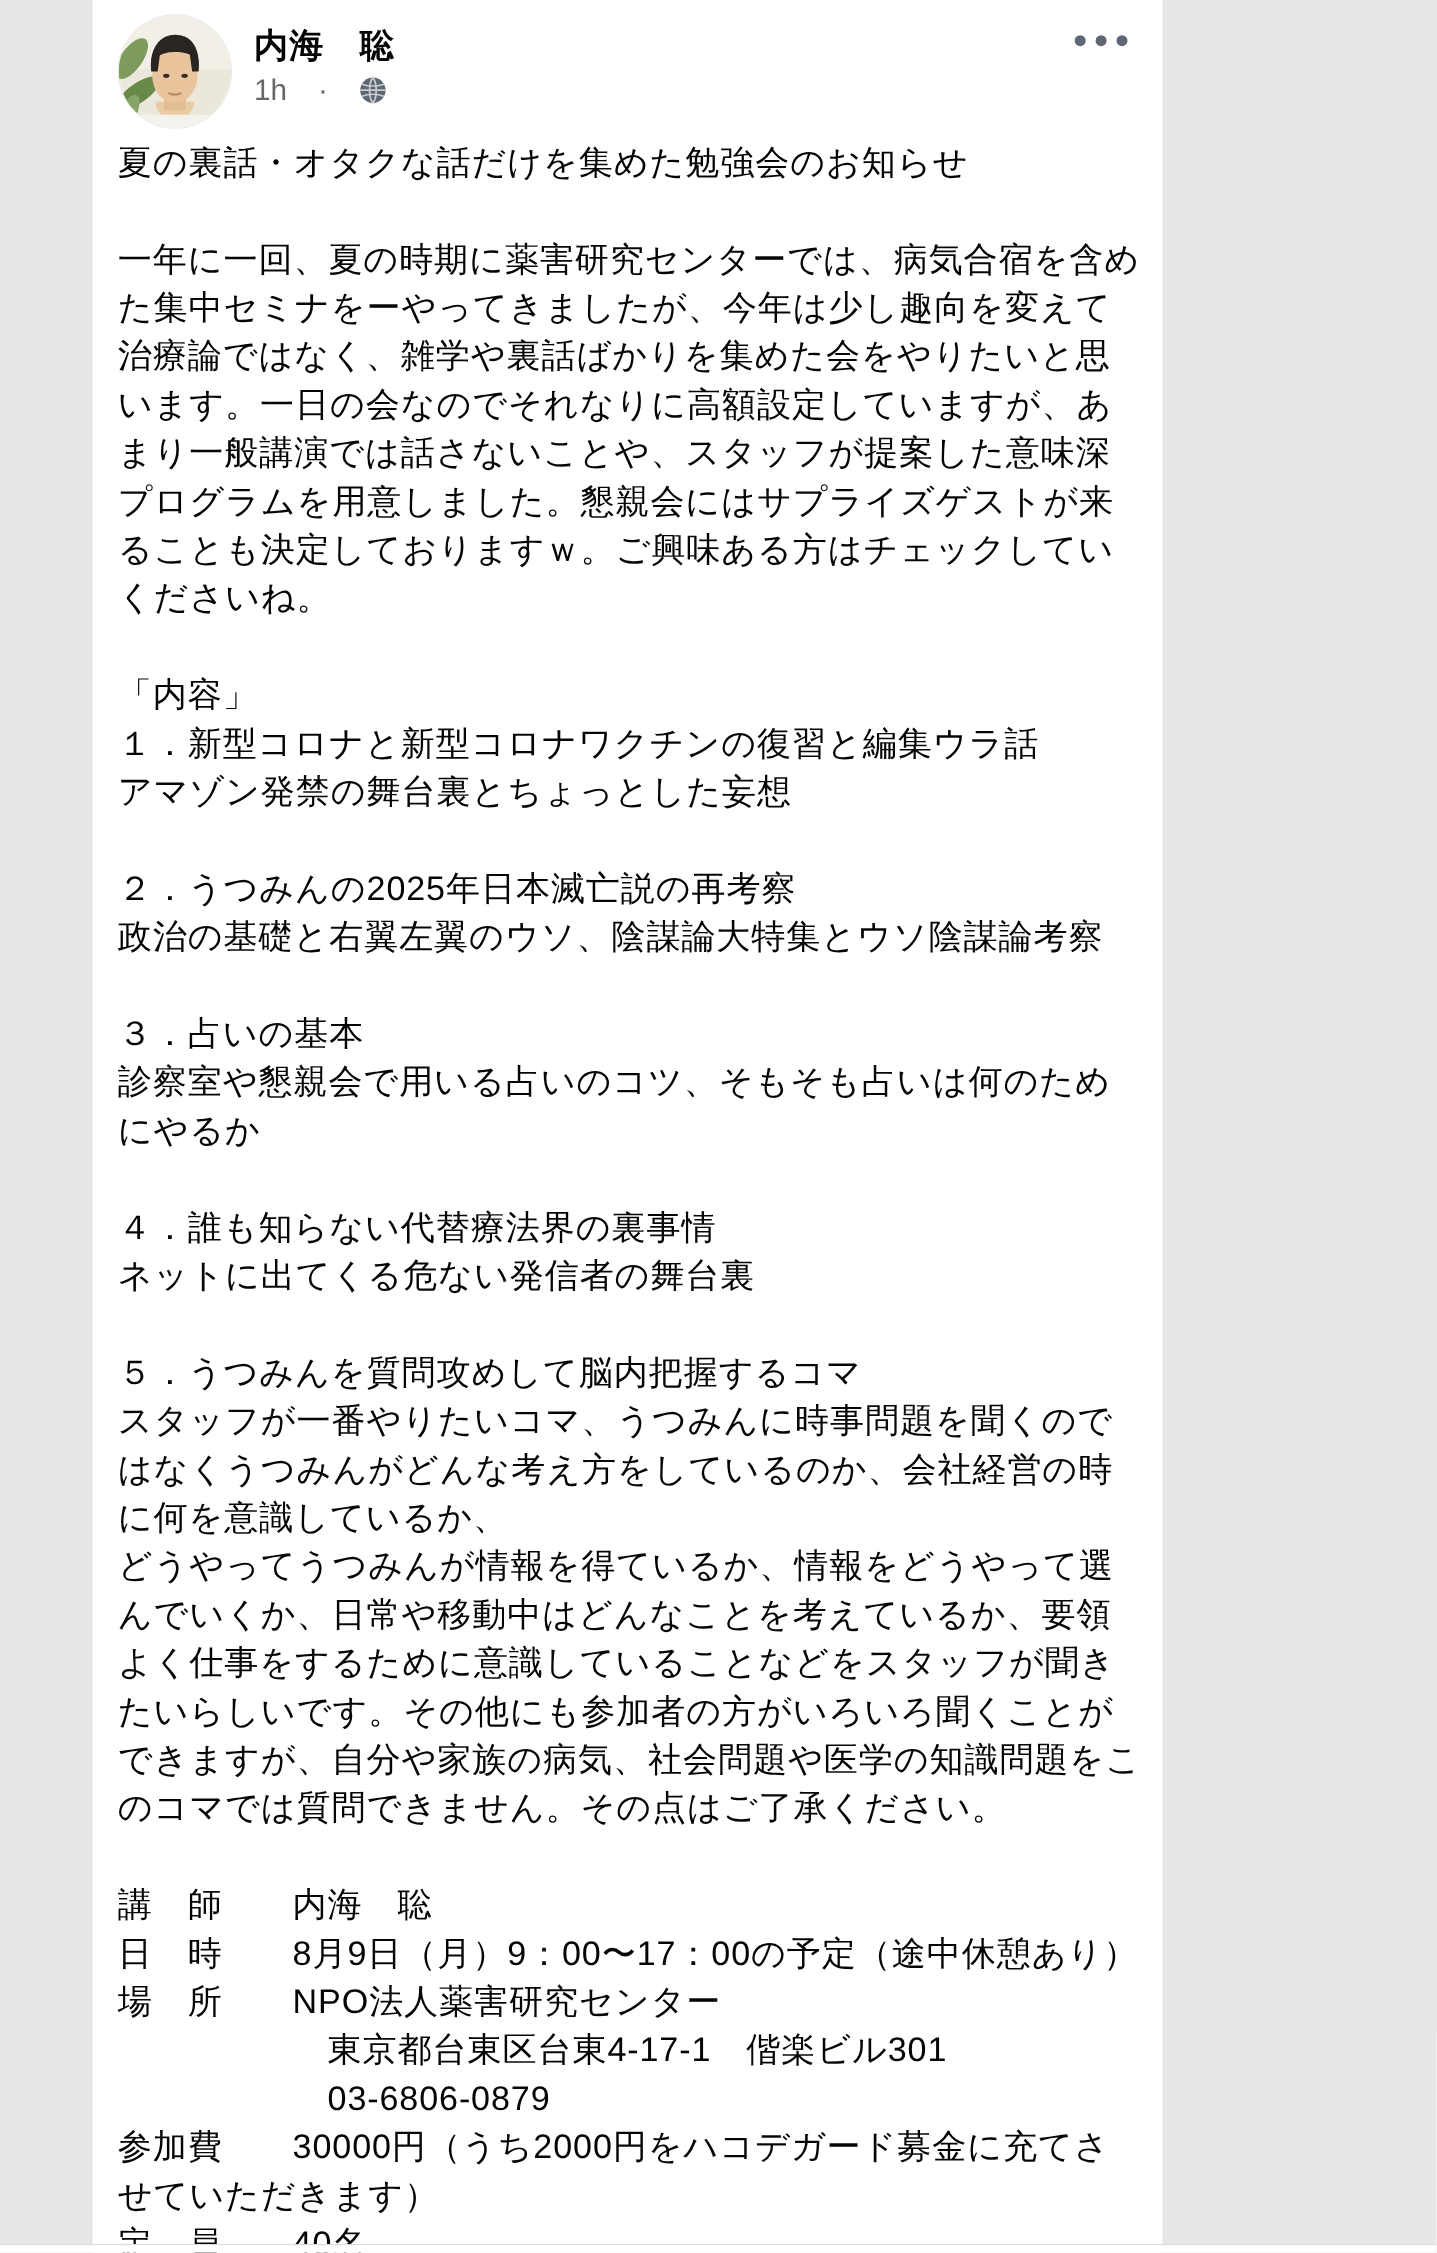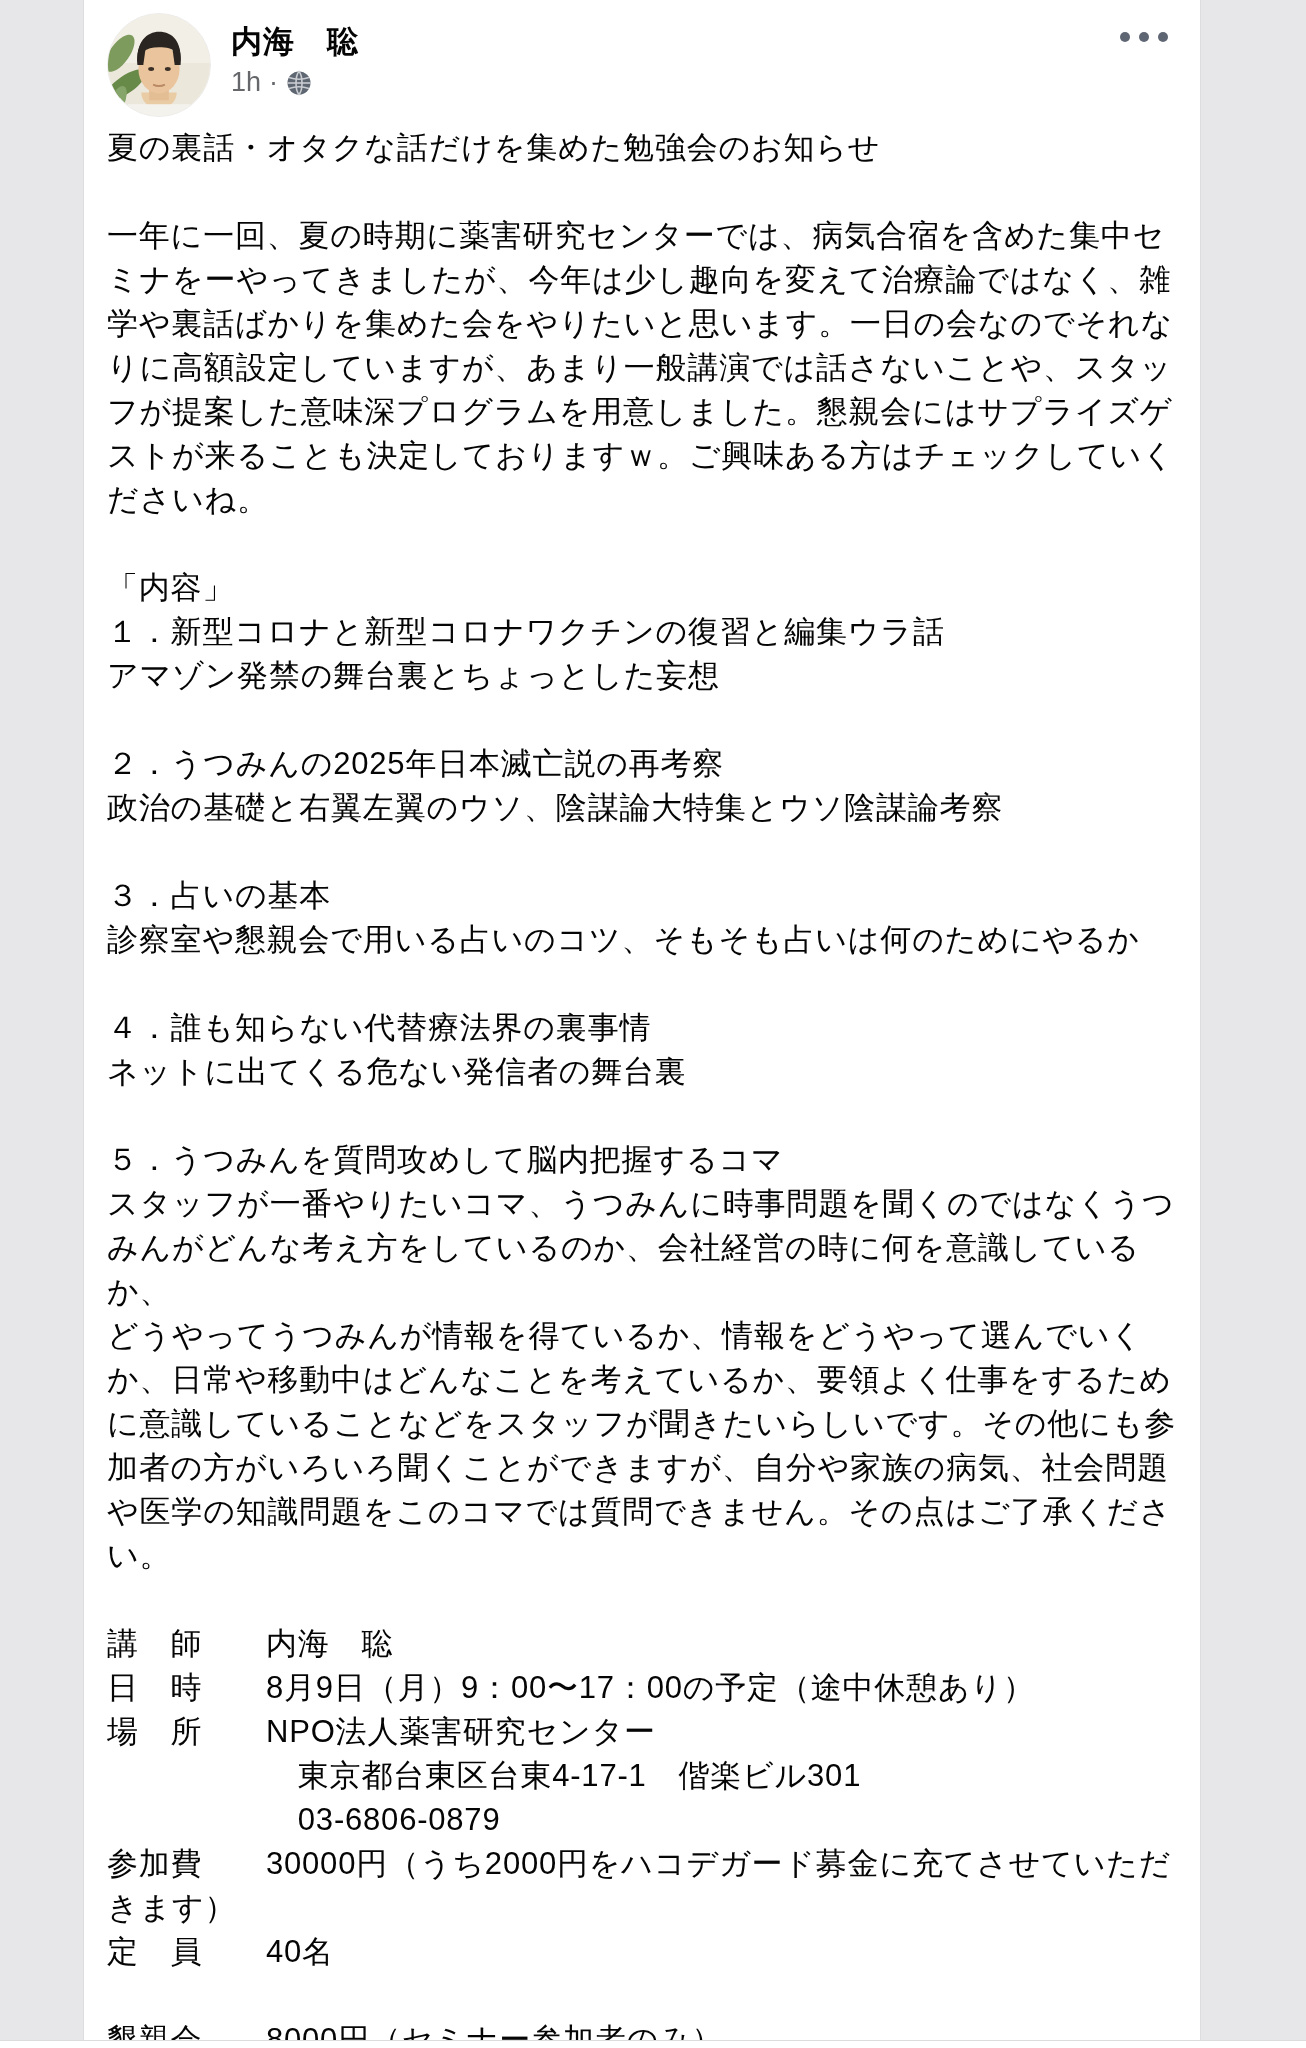--- a/index.html
+++ b/index.html
@@ -5,21 +5,21 @@
   html,body{margin:0;padding:0;}
   body{
     width:1306px;height:2048px;
     background:#e7e7e9;
     overflow:hidden;
     font-family:"Liberation Sans","DejaVu Sans",sans-serif;
     position:relative;
   }
   .card{
     position:absolute;left:84px;top:0;
-    width:1116px;height:2048px;
+    width:973px;height:2048px;
     background:#ffffff;
     box-shadow:0 0 0 1px rgba(0,0,0,0.04);
     box-sizing:border-box;
   }
   .post-header{
     position:relative;
     padding:13px 24px 0 23px;
     display:flex;
     align-items:flex-start;
   }
@@ -41,24 +41,25 @@
     font-size:31px;
     font-weight:700;
     color:#050505;
     letter-spacing:1px;
     line-height:1.2;
     cursor:pointer;
   }
   .meta{
     margin-top:9px;
     display:flex;
-    align-items:flex-end;
+    align-items:flex-start;
     color:#65676b;
     font-size:27px;
     line-height:1;
+    gap:20px;
   }
   .meta .sep{margin:0 8px;font-size:27px;}
   .globe{display:inline-flex;align-items:center;}
   .globe svg{display:block;}
   .more{
     position:absolute;
     top:22px;right:26px;
     background:none;border:none;
     padding:10px 6px;
     display:flex;gap:9px;

